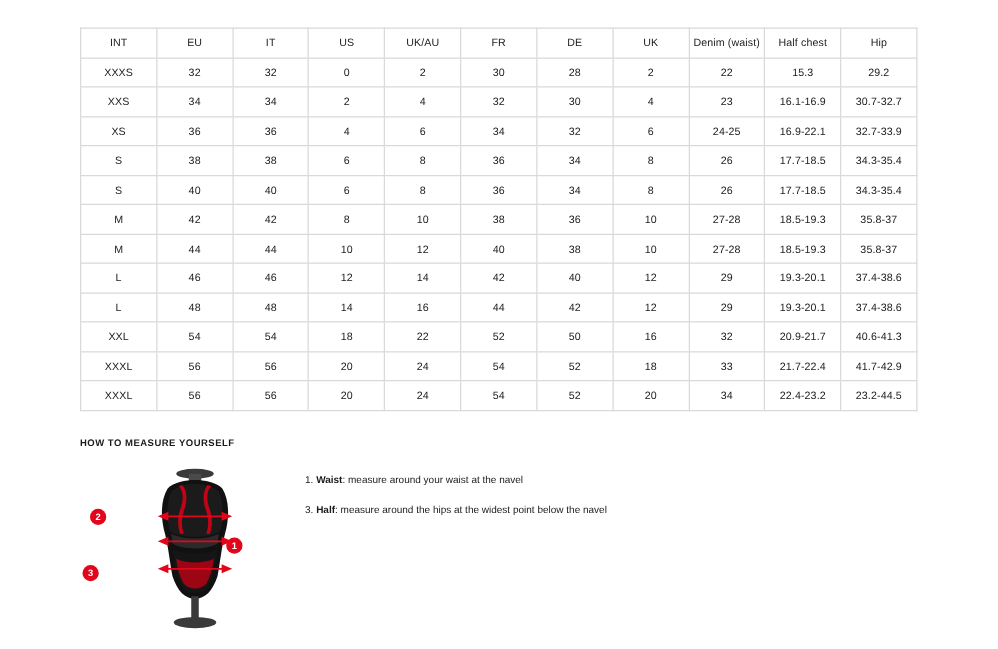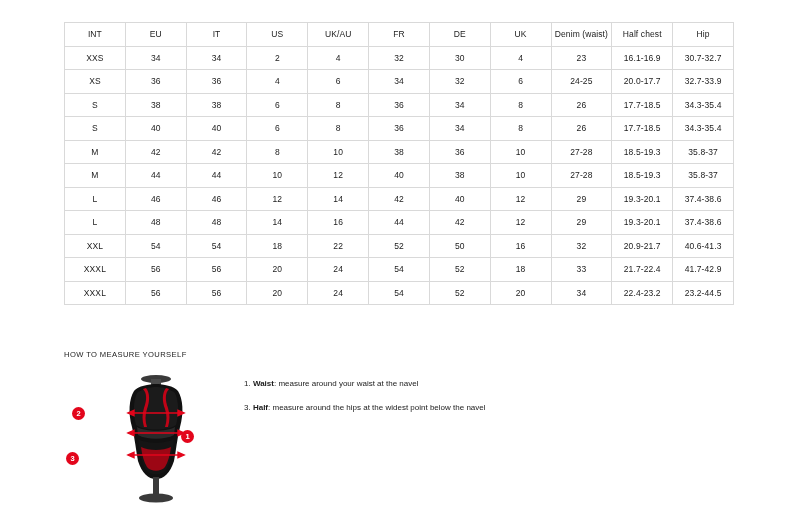--- a/index.html
+++ b/index.html
@@ -51,21 +51,21 @@
 
   
   .howto {
     position: absolute;
     left: 64px;
     top: 350px;
     width: 680px;
   }
   .howto-title {
     font-size: 7.6px;
-    font-weight: normal;
+    font-weight: bold;
     letter-spacing: 0.4px;
     color: #1b1b1b;
     margin-bottom: 10px;
   }
   .howto-body {
     position: relative;
     display: flex;
     align-items: flex-start;
   }
   .figure {
@@ -126,20 +126,33 @@
             <th>FR</th>
             <th>DE</th>
             <th>UK</th>
             <th>Denim (waist)</th>
             <th>Half chest</th>
             <th>Hip</th>
           </tr>
       </thead>
       <tbody id="tbody">
           <tr>
+            <td>XXXS</td>
+            <td>32</td>
+            <td>32</td>
+            <td>0</td>
+            <td>2</td>
+            <td>30</td>
+            <td>28</td>
+            <td>2</td>
+            <td>22</td>
+            <td>15.3</td>
+            <td>29.2</td>
+          </tr>
+          <tr>
             <td>XXS</td>
             <td>34</td>
             <td>34</td>
             <td>2</td>
             <td>4</td>
             <td>32</td>
             <td>30</td>
             <td>4</td>
             <td>23</td>
             <td>16.1-16.9</td>
@@ -148,21 +161,21 @@
           <tr>
             <td>XS</td>
             <td>36</td>
             <td>36</td>
             <td>4</td>
             <td>6</td>
             <td>34</td>
             <td>32</td>
             <td>6</td>
             <td>24-25</td>
-            <td>20.0-17.7</td>
+            <td>16.9-22.1</td>
             <td>32.7-33.9</td>
           </tr>
           <tr>
             <td>S</td>
             <td>38</td>
             <td>38</td>
             <td>6</td>
             <td>8</td>
             <td>36</td>
             <td>34</td>

